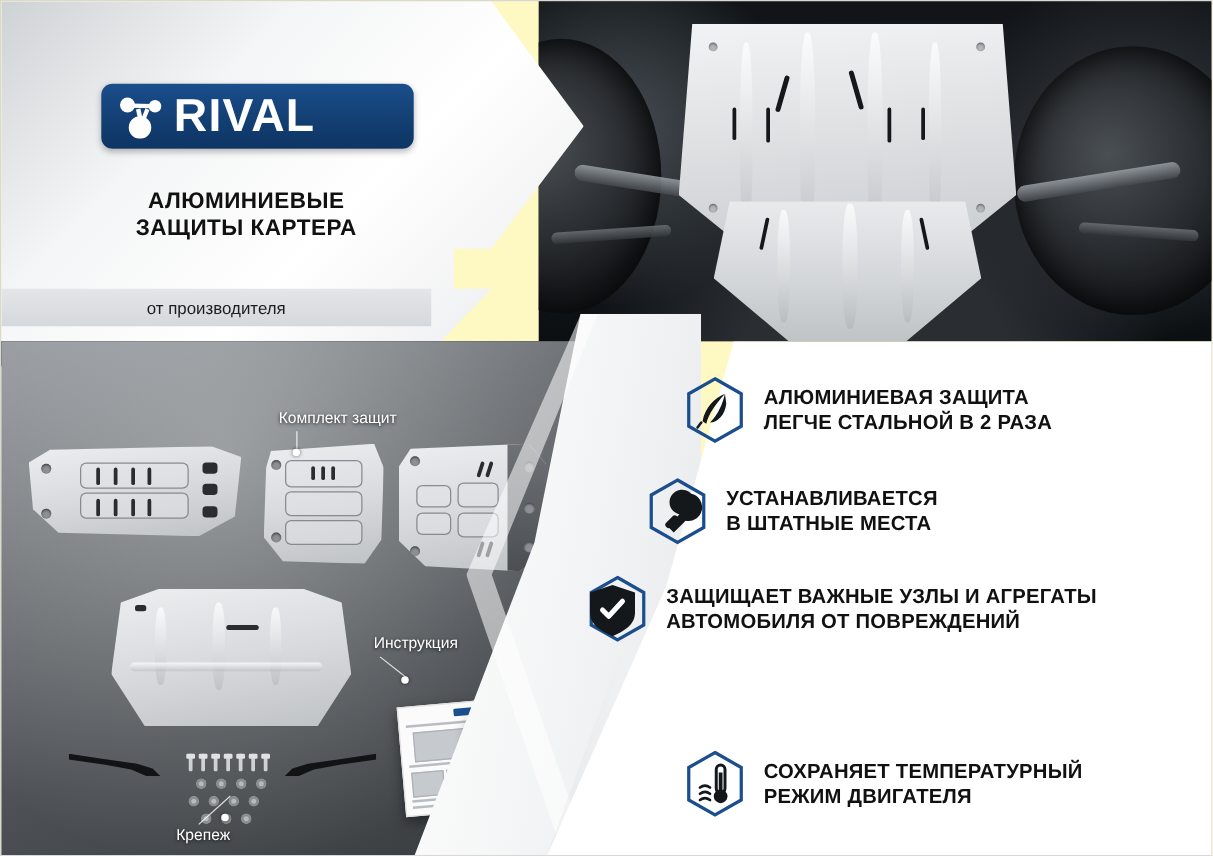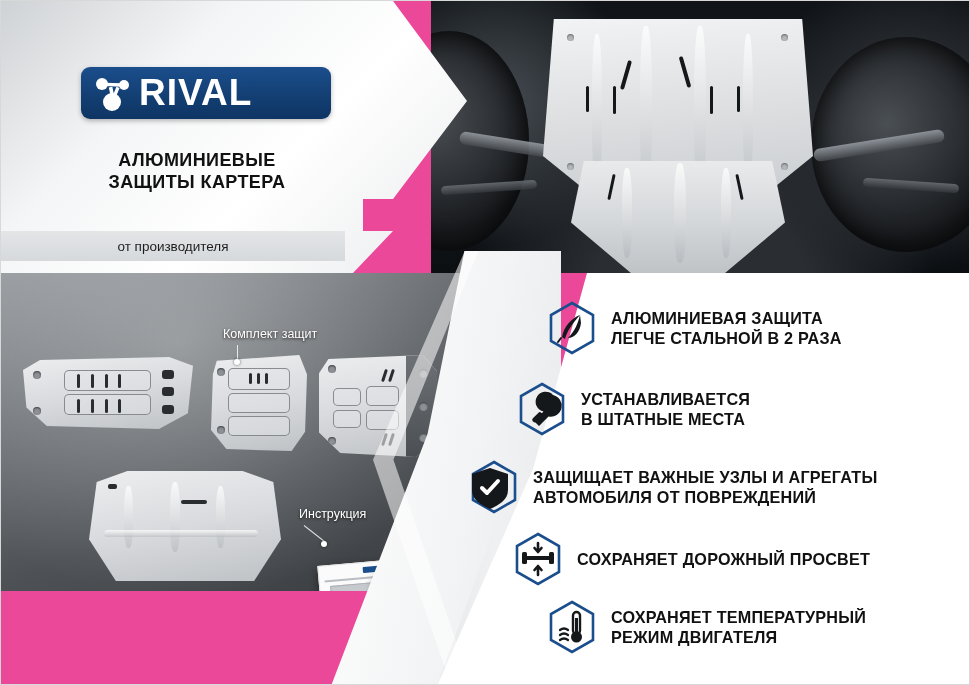--- a/index.html
+++ b/index.html
@@ -1,20 +1,20 @@
 <!DOCTYPE html>
 <html><head>
 <meta charset="utf-8">
 <style>
   html,body{margin:0;padding:0;background:#fff;}
   body{font-family:"Liberation Sans",sans-serif;}
 
   .poster{
     position:relative;width:970px;height:685px;overflow:hidden;
-    background:#ec4899;box-sizing:border-box;border:1px solid #d8d8d8;
+    background:#fef9c3;box-sizing:border-box;border:1px solid #d8d8d8;
   }
 
   
   .photo-top{
     position:absolute;left:430px;top:0;width:540px;height:272px;overflow:hidden;
     background:#0a0c0f;
   }
   .photo-top .garage{
     position:absolute;inset:0;
     background:
@@ -81,21 +81,21 @@
   }
   .hero-strip{
     position:absolute;left:0;top:230px;width:344px;height:30px;
     background:linear-gradient(180deg,#e3e5e7,#d6d9dc);
     display:flex;align-items:center;justify-content:center;
   }
   .hero-strip span{color:#1d1d1d;font-size:13.5px;}
 
   
   .photo-bottom{
-    position:absolute;left:0;top:272px;width:500px;height:318px;overflow:hidden;
+    position:absolute;left:0;top:272px;width:500px;height:413px;overflow:hidden;
     background:linear-gradient(160deg,#8f9398 0%,#6d7175 30%,#4e5256 62%,#35383b 100%);
   }
   .floorglow{
     position:absolute;left:-10%;top:-20%;width:120%;height:140%;
     background:radial-gradient(ellipse at 38% 30%, rgba(255,255,255,.30) 0%, rgba(255,255,255,0) 58%);
   }
   .plate{
     position:absolute;background:linear-gradient(170deg,#eceef0 0%,#d8dadd 50%,#bfc2c5 100%);
     box-shadow:0 6px 14px rgba(0,0,0,.45);
   }
@@ -405,33 +405,20 @@
         <svg viewBox="0 0 50 54" width="50" height="54">
           <polygon points="25,2 46,14 46,40 25,52 4,40 4,14" fill="none" stroke="#1b4e8c" stroke-width="2.6"></polygon>
           <path d="M21 8 L39 14 V30 C39 40 30 45 21 49 C12 45 3 40 3 30 V14 Z" fill="#15181b"></path>
           <path d="M13 28 l5 5 l11 -12" fill="none" stroke="#ffffff" stroke-width="4" stroke-linecap="round" stroke-linejoin="round"></path>
         </svg>
       </div>
       <div class="adv-text">ЗАЩИЩАЕТ ВАЖНЫЕ УЗЛЫ И АГРЕГАТЫ
 АВТОМОБИЛЯ ОТ ПОВРЕЖДЕНИЙ</div>
     </div>
 
-    <div class="adv-item i4">
-      <div class="hexwrap">
-        <svg viewBox="0 0 50 54" width="50" height="54">
-          <polygon points="25,2 46,14 46,40 25,52 4,40 4,14" fill="none" stroke="#1b4e8c" stroke-width="2.6"></polygon>
-          <rect x="11" y="24" width="28" height="4" fill="#15181b"></rect>
-          <rect x="9" y="20" width="5" height="12" rx="1.5" fill="#15181b"></rect>
-          <rect x="36" y="20" width="5" height="12" rx="1.5" fill="#15181b"></rect>
-          <path d="M25 11 v8 M21.5 16 l3.5 4 l3.5 -4" fill="none" stroke="#15181b" stroke-width="2.6" stroke-linecap="round" stroke-linejoin="round"></path>
-          <path d="M25 43 v-8 M21.5 38 l3.5 -4 l3.5 4" fill="none" stroke="#15181b" stroke-width="2.6" stroke-linecap="round" stroke-linejoin="round"></path>
-        </svg>
-      </div>
-      <div class="adv-text">СОХРАНЯЕТ ДОРОЖНЫЙ ПРОСВЕТ</div>
-    </div>
 
     <div class="adv-item i5">
       <div class="hexwrap">
         <svg viewBox="0 0 50 54" width="50" height="54">
           <polygon points="25,2 46,14 46,40 25,52 4,40 4,14" fill="none" stroke="#1b4e8c" stroke-width="2.6"></polygon>
           <rect x="26" y="12" width="7" height="22" rx="3.5" fill="none" stroke="#15181b" stroke-width="2.4"></rect>
           <circle cx="29.5" cy="37" r="5.5" fill="#15181b"></circle>
           <rect x="28" y="18" width="3" height="18" fill="#15181b"></rect>
           <path d="M13 30 q4 -3 8 0 M13 35 q4 -3 8 0 M13 40 q4 -3 8 0" fill="none" stroke="#15181b" stroke-width="2.2" stroke-linecap="round"></path>
         </svg>

